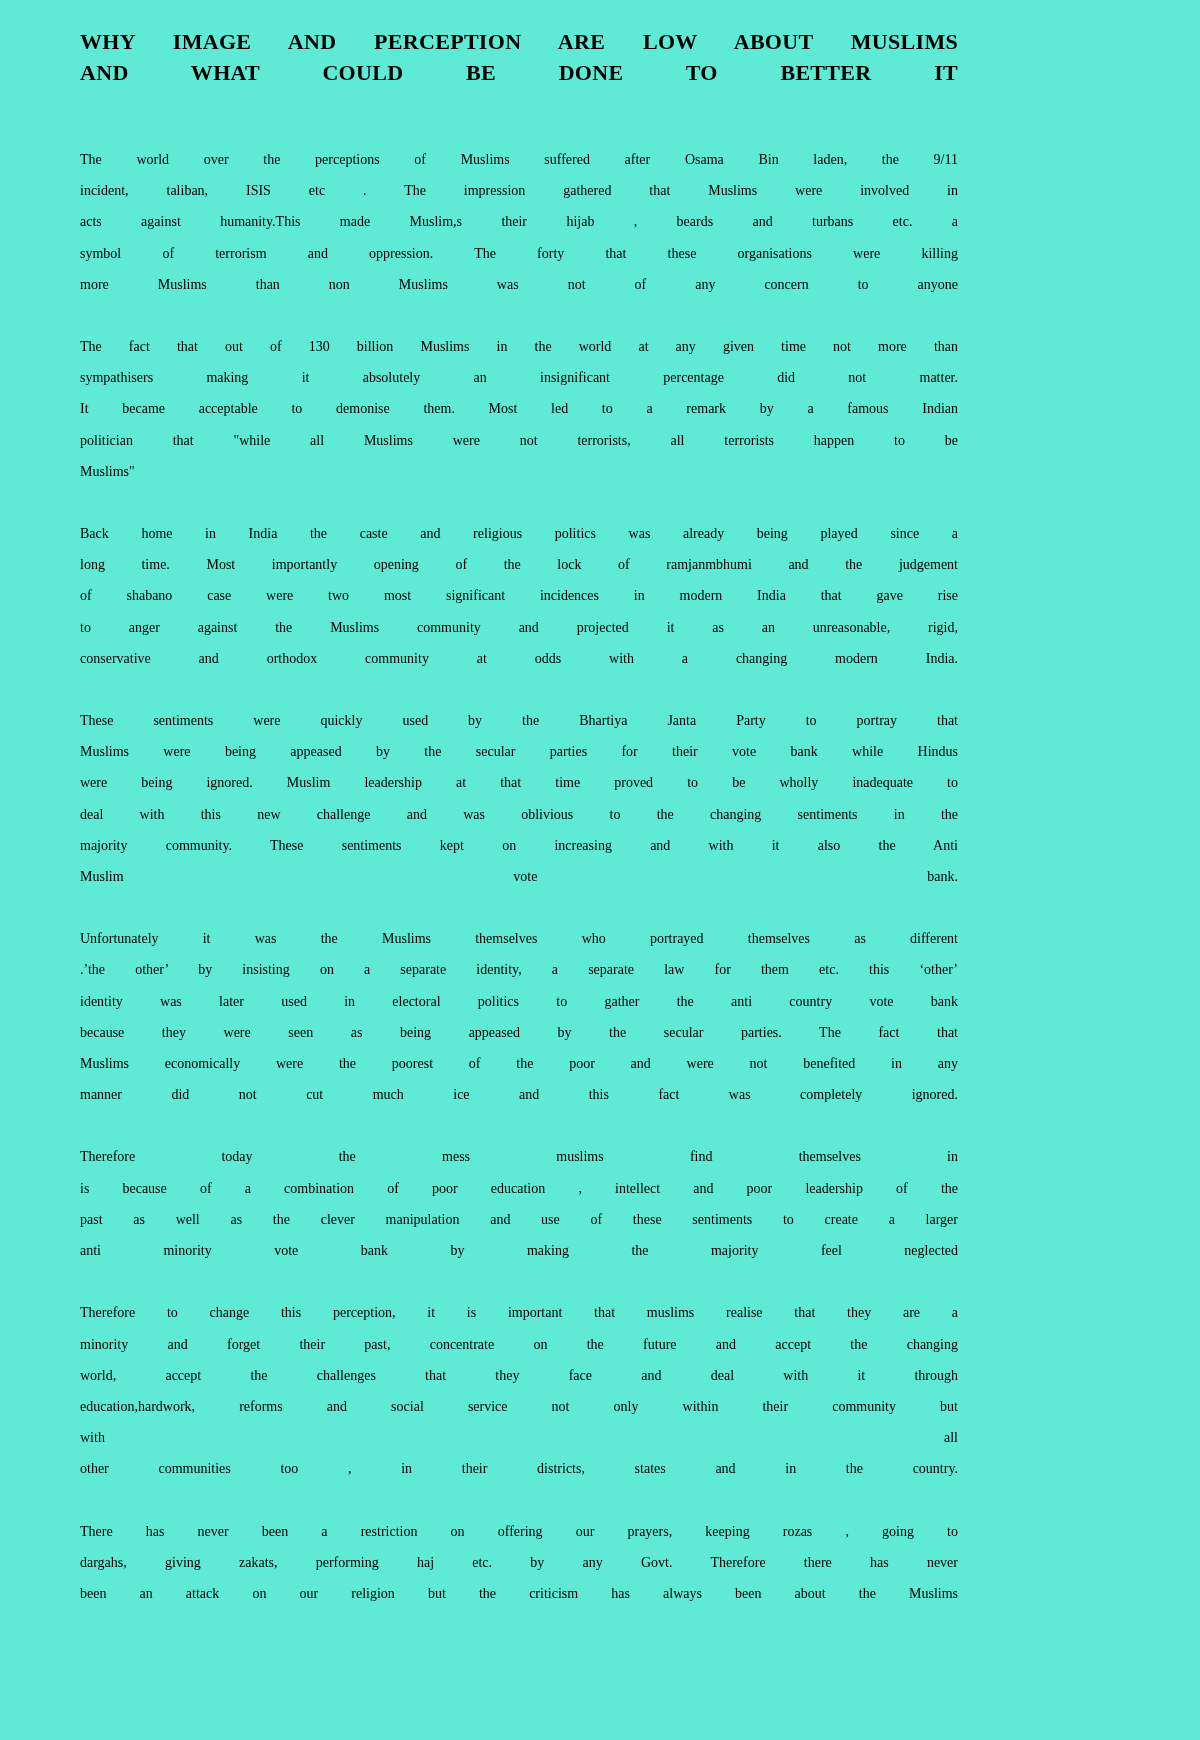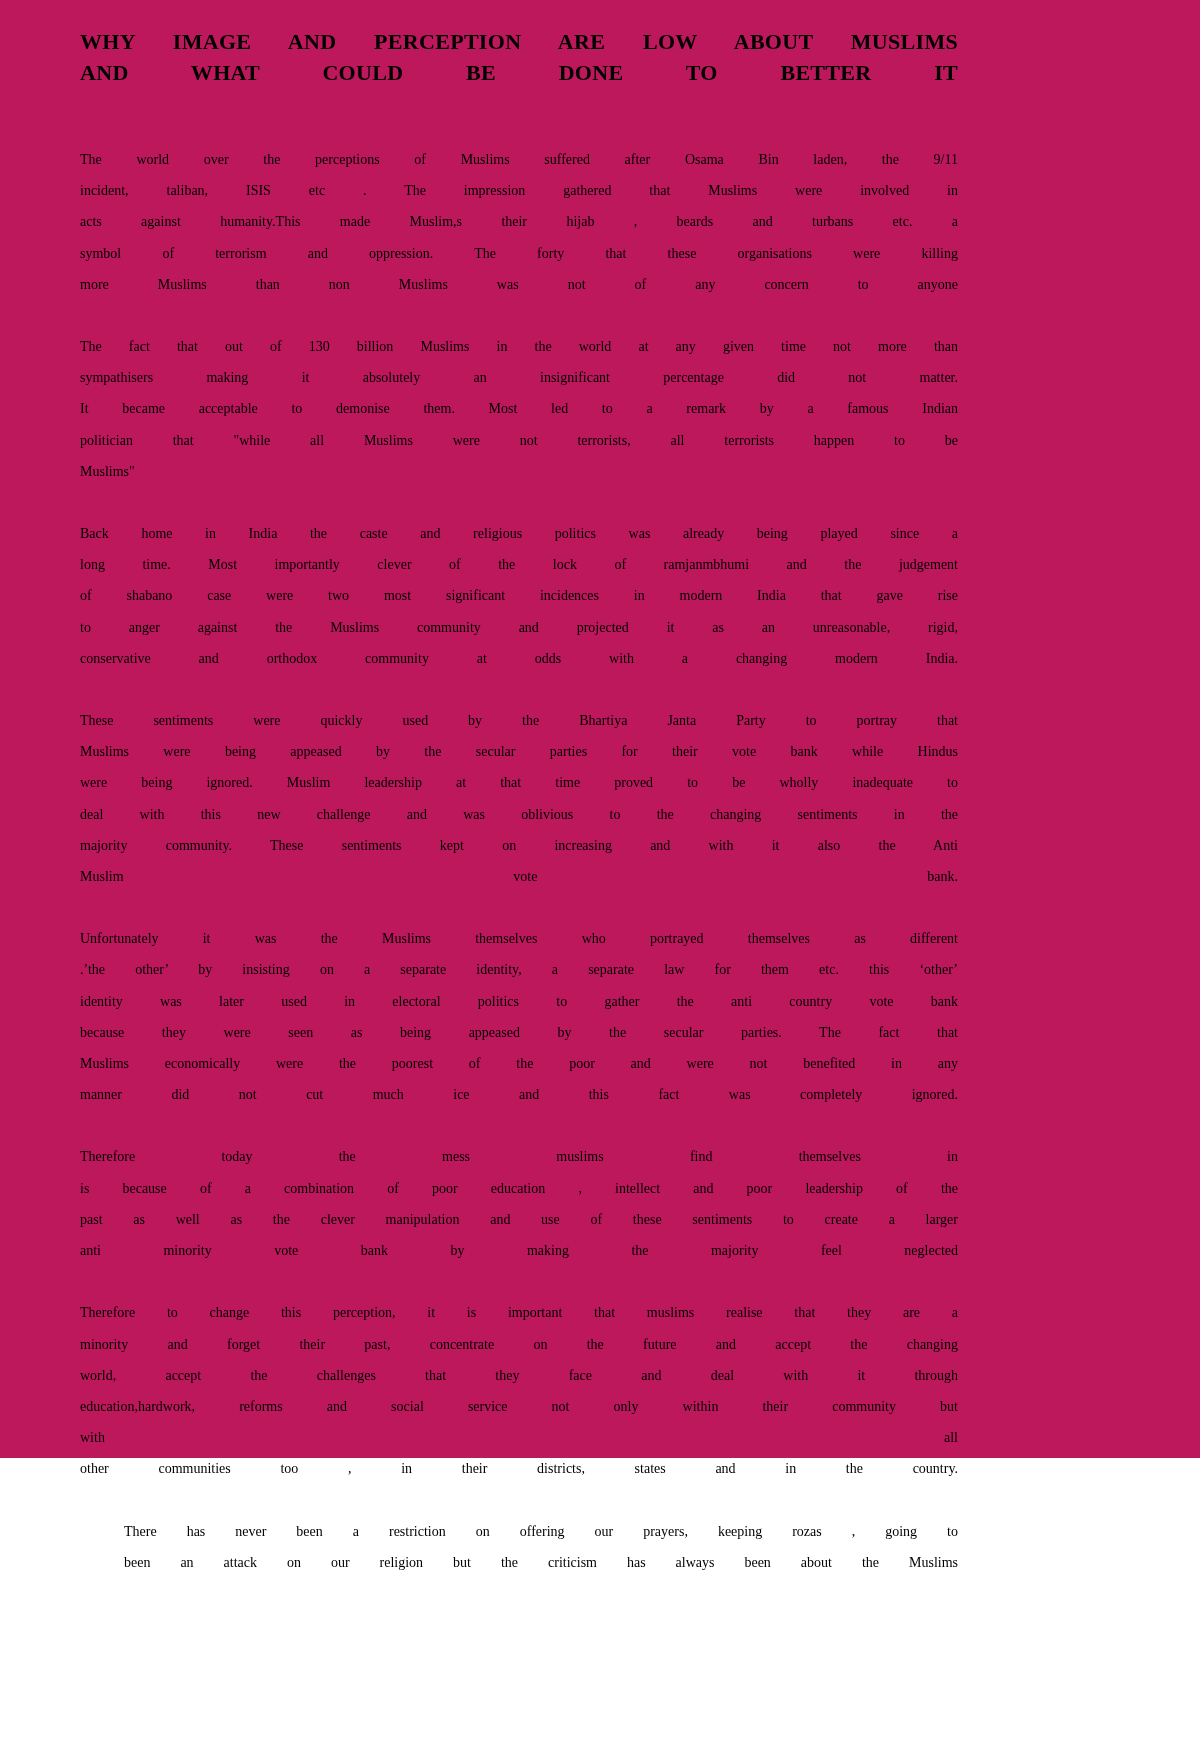--- a/index.html
+++ b/index.html
@@ -10,42 +10,41 @@
   body {
     width: 1200px;
     height: 1740px;
     font-family: "Liberation Serif", "DejaVu Serif", serif;
     color: #000000;
     overflow: hidden;
   }
   .page {
     box-sizing: border-box;
     width: 1200px;
-    height: 1458px;
+    height: 1740px;
     padding: 26px 242px 11px 80px;
-    background: #be185d;
+    background: #5eead4;
   }
   .doc-title {
     margin-bottom: 56px;
   }
   .title-line {
     font-size: 22px;
     line-height: 31px;
     font-weight: bold;
     text-align: justify;
     text-align-last: justify;
     letter-spacing: 0.3px;
     white-space: normal;
   }
   .paragraph {
     margin: 0 0 31px 0;
   }
   .paragraph:last-child {
     margin-bottom: 0;
-    margin-left: 44px;
   }
   .text-line {
     font-size: 14px;
     line-height: 31.2px;
     text-align: justify;
     text-align-last: justify;
     white-space: normal;
   }
   .text-line.no-stretch {
     text-align-last: left;
@@ -69,21 +68,21 @@
       </div>
       <div class="paragraph">
         <div class="text-line">The fact that out of 130 billion Muslims in the world at any given time not more than</div>
         <div class="text-line">sympathisers making it absolutely an insignificant percentage did not matter.</div>
         <div class="text-line">It became acceptable to demonise them. Most led to a remark by a famous Indian</div>
         <div class="text-line">politician that "while all Muslims were not terrorists, all terrorists happen to be</div>
         <div class="text-line no-stretch">Muslims"</div>
       </div>
       <div class="paragraph">
         <div class="text-line">Back home in India the caste and religious politics was already being played since a</div>
-        <div class="text-line">long time. Most importantly clever of the lock of ramjanmbhumi and the judgement</div>
+        <div class="text-line">long time. Most importantly opening of the lock of ramjanmbhumi and the judgement</div>
         <div class="text-line">of shabano case were two most significant incidences in modern India that gave rise</div>
         <div class="text-line">to anger against the Muslims community and projected it as an unreasonable, rigid,</div>
         <div class="text-line">conservative and orthodox community at odds with a changing modern India.</div>
       </div>
       <div class="paragraph">
         <div class="text-line">These sentiments were quickly used by the Bhartiya Janta Party to portray that</div>
         <div class="text-line">Muslims were being appeased by the secular parties for their vote bank while Hindus</div>
         <div class="text-line">were being ignored. Muslim leadership at that time proved to be wholly inadequate to</div>
         <div class="text-line">deal with this new challenge and was oblivious to the changing sentiments in the</div>
         <div class="text-line">majority community. These sentiments kept on increasing and with it also the Anti</div>
@@ -106,16 +105,17 @@
       <div class="paragraph">
         <div class="text-line">Therefore to change this perception, it is important that muslims realise that they are a</div>
         <div class="text-line">minority and forget their past, concentrate on the future and accept the changing</div>
         <div class="text-line">world, accept the challenges that they face and deal with it through</div>
         <div class="text-line">education,hardwork, reforms and social service not only within their community but</div>
         <div class="text-line">with all</div>
         <div class="text-line">other communities too , in their districts, states and in the country.</div>
       </div>
       <div class="paragraph">
         <div class="text-line">There has never been a restriction on offering our prayers, keeping rozas , going to</div>
+        <div class="text-line">dargahs, giving zakats, performing haj etc. by any Govt. Therefore there has never</div>
         <div class="text-line">been an attack on our religion but the criticism has always been about the Muslims</div>
       </div>
     </div>
 </div>
 
 </body></html>

